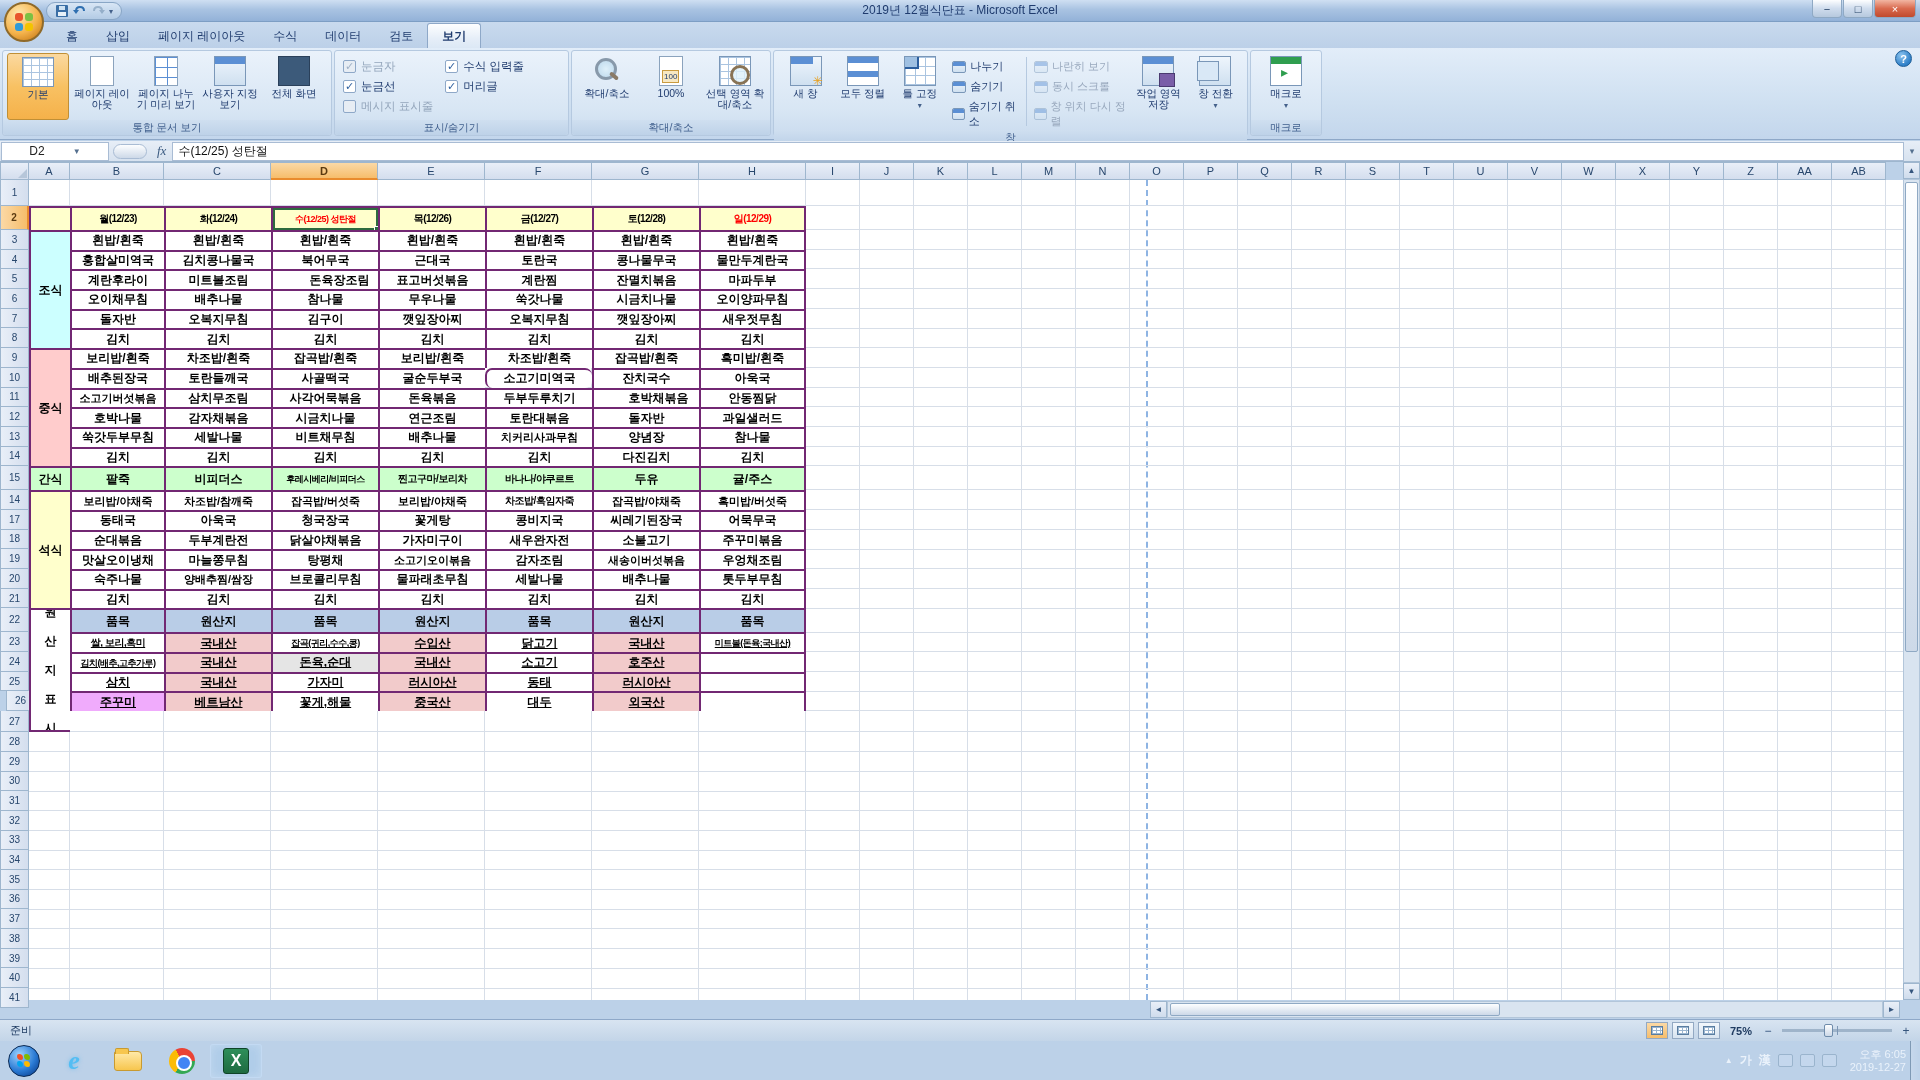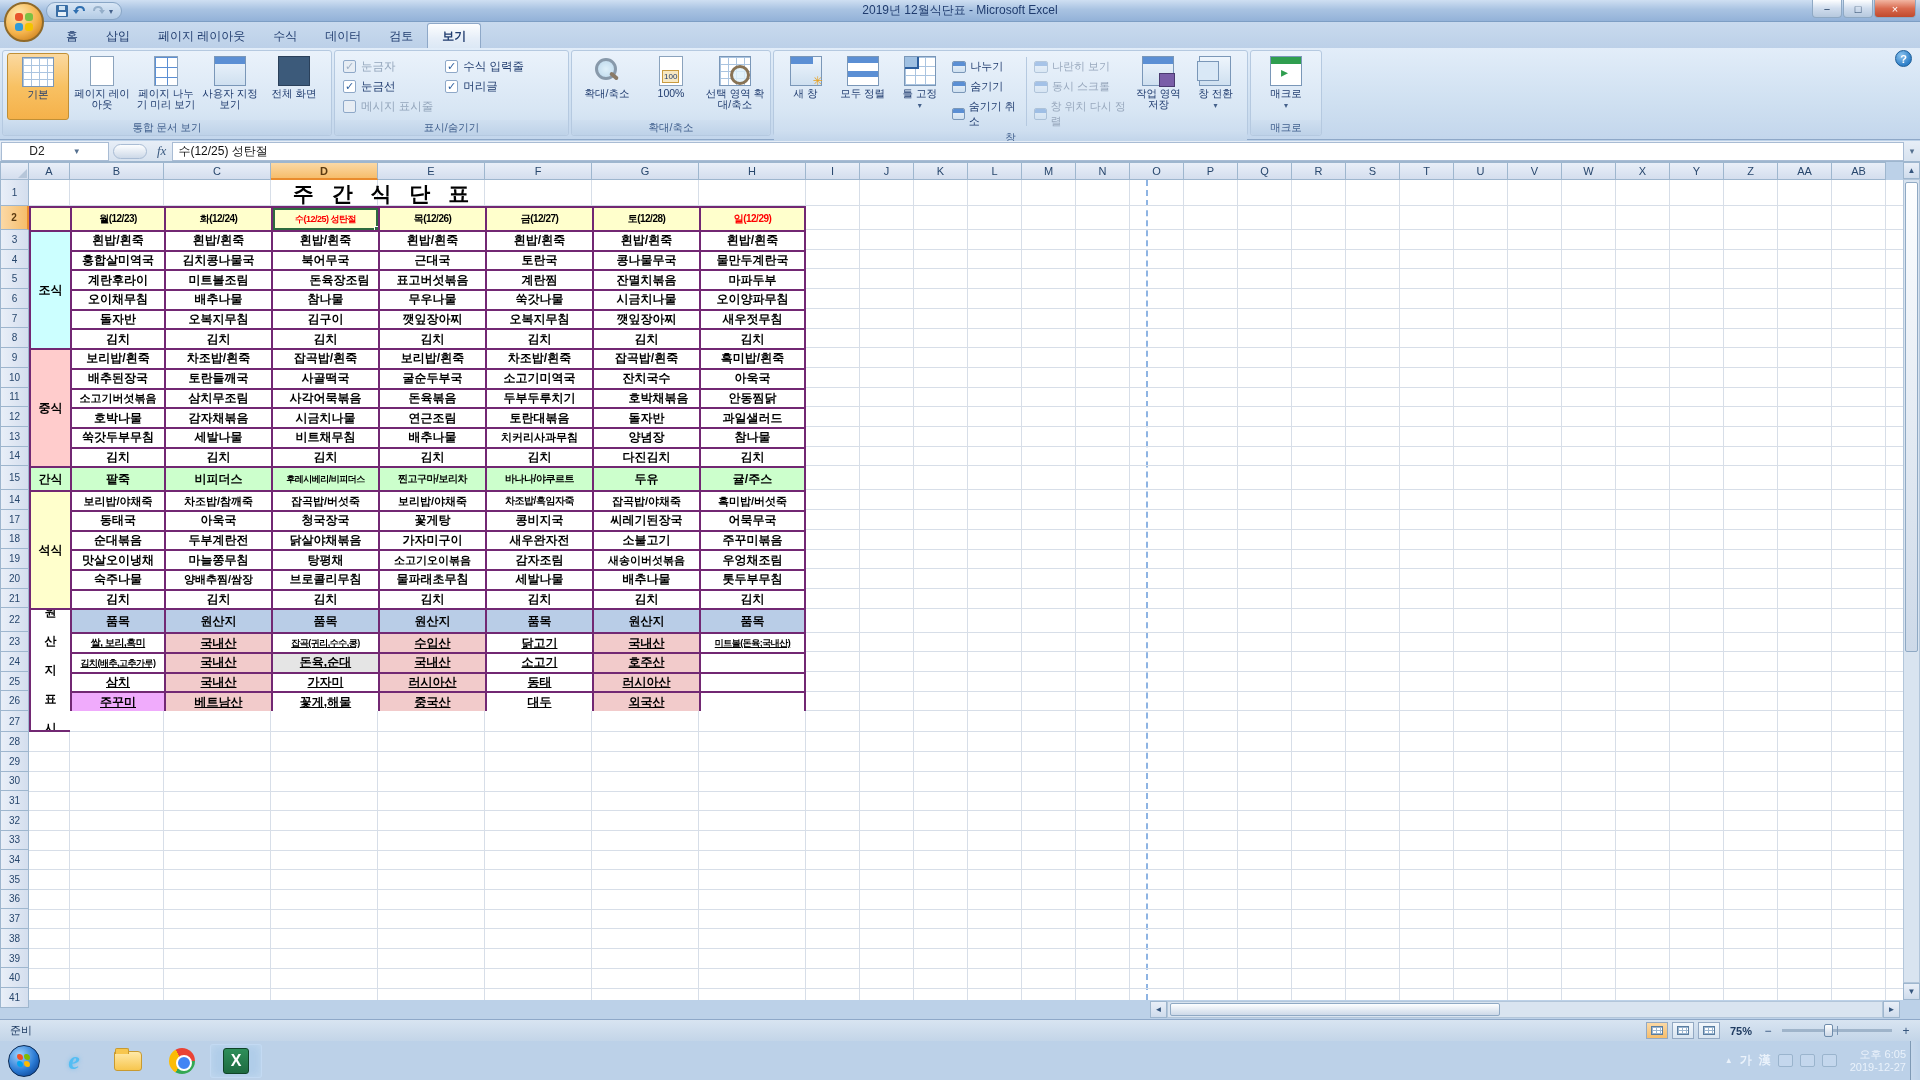--- a/index.html
+++ b/index.html
@@ -551,39 +551,38 @@
       <div class="rowhdr" style="height: 19.7px;">14</div>
       <div class="rowhdr" style="height: 19.7px;">17</div>
       <div class="rowhdr" style="height: 19.7px;">18</div>
       <div class="rowhdr" style="height: 19.7px;">19</div>
       <div class="rowhdr" style="height: 19.7px;">20</div>
       <div class="rowhdr" style="height: 19.7px;">21</div>
       <div class="rowhdr" style="height: 24px;">22</div>
       <div class="rowhdr" style="height: 19.7px;">23</div>
       <div class="rowhdr" style="height: 19.7px;">24</div>
       <div class="rowhdr" style="height: 19.7px;">25</div>
-      <div class="rowhdr" style="height: 19.7px;">26</div>
+      <div class="rowhdr" style="height: 19.7px; margin-left: 6px;">26</div>
       <div class="rowhdr" style="height: 21px;">27</div>
       <div class="rowhdr" style="height: 19.7px;">28</div>
       <div class="rowhdr" style="height: 19.7px;">29</div>
       <div class="rowhdr" style="height: 19.7px;">30</div>
       <div class="rowhdr" style="height: 19.7px;">31</div>
       <div class="rowhdr" style="height: 19.7px;">32</div>
       <div class="rowhdr" style="height: 19.7px;">33</div>
       <div class="rowhdr" style="height: 19.7px;">34</div>
       <div class="rowhdr" style="height: 19.7px;">35</div>
       <div class="rowhdr" style="height: 19.7px;">36</div>
       <div class="rowhdr" style="height: 19.7px;">37</div>
       <div class="rowhdr" style="height: 19.7px;">38</div>
       <div class="rowhdr" style="height: 19.7px;">39</div>
       <div class="rowhdr" style="height: 19.7px;">40</div>
       <div class="rowhdr" style="height: 19.7px;">41</div>
     </div>
 
-  <div id="sheet-title">주 간 식 단 표</div>
   <div id="meal-table" style="grid-template-columns: 41px 94px 107px 107px 107px 107px 107px 107px; grid-template-rows: 24px 19.7px 19.7px 19.7px 19.7px 19.7px 19.7px 19.7px 19.7px 19.7px 19.7px 19.7px 19.7px 24px 19.7px 19.7px 19.7px 19.7px 19.7px 19.7px 24px 19.7px 19.7px 19.7px 19.7px 21px;">
       <div class="tcell" style="grid-area: 1 / 1; background: rgb(255, 255, 204);"></div>
       <div class="tcell fs10" style="grid-area: 1 / 2; background: rgb(255, 255, 204);">월(12/23)</div>
       <div class="tcell fs10" style="grid-area: 1 / 3; background: rgb(255, 255, 204);">화(12/24)</div>
       <div class="tcell fs9 red selcell" style="grid-area: 1 / 4; background: rgb(255, 255, 204);">수(12/25) 성탄절<div class="fill-handle"></div></div>
       <div class="tcell fs10" style="grid-area: 1 / 5; background: rgb(255, 255, 204);">목(12/26)</div>
       <div class="tcell fs10" style="grid-area: 1 / 6; background: rgb(255, 255, 204);">금(12/27)</div>
       <div class="tcell fs10" style="grid-area: 1 / 7; background: rgb(255, 255, 204);">토(12/28)</div>
       <div class="tcell fs10 lastc red" style="grid-area: 1 / 8; background: rgb(255, 255, 204);">일(12/29)</div>
       <div class="tcell" style="grid-area: 2 / 1 / span 6; background: rgb(204, 255, 255);">조식</div>
@@ -634,21 +633,21 @@
       <div class="tcell" style="grid-area: 8 / 3;">차조밥/흰죽</div>
       <div class="tcell" style="grid-area: 8 / 4;">잡곡밥/흰죽</div>
       <div class="tcell" style="grid-area: 8 / 5;">보리밥/흰죽</div>
       <div class="tcell" style="grid-area: 8 / 6;">차조밥/흰죽</div>
       <div class="tcell" style="grid-area: 8 / 7;">잡곡밥/흰죽</div>
       <div class="tcell lastc" style="grid-area: 8 / 8;">흑미밥/흰죽</div>
       <div class="tcell" style="grid-area: 9 / 2;">배추된장국</div>
       <div class="tcell" style="grid-area: 9 / 3;">토란들깨국</div>
       <div class="tcell" style="grid-area: 9 / 4;">사골떡국</div>
       <div class="tcell" style="grid-area: 9 / 5;">굴순두부국</div>
-      <div class="tcell" style="grid-area: 9 / 6;">소고기미역국</div>
+      <div class="tcell" style="grid-area: 9 / 6; border-radius: 7px;">소고기미역국</div>
       <div class="tcell" style="grid-area: 9 / 7;">잔치국수</div>
       <div class="tcell lastc" style="grid-area: 9 / 8;">아욱국</div>
       <div class="tcell fs11" style="grid-area: 10 / 2;">소고기버섯볶음</div>
       <div class="tcell" style="grid-area: 10 / 3;">삼치무조림</div>
       <div class="tcell" style="grid-area: 10 / 4;">사각어묵볶음</div>
       <div class="tcell" style="grid-area: 10 / 5;">돈육볶음</div>
       <div class="tcell" style="grid-area: 10 / 6;">두부두루치기</div>
       <div class="tcell" style="grid-area: 10 / 7; padding-left: 24px;">호박채볶음</div>
       <div class="tcell lastc" style="grid-area: 10 / 8;">안동찜닭</div>
       <div class="tcell" style="grid-area: 11 / 2;">호박나물</div>

